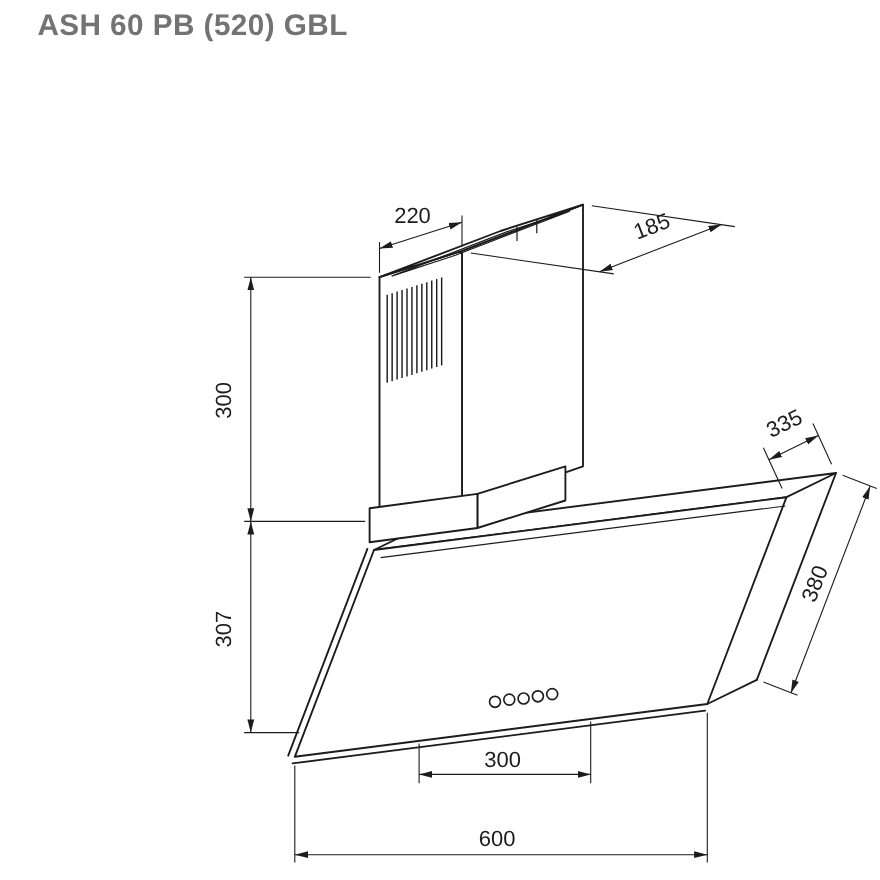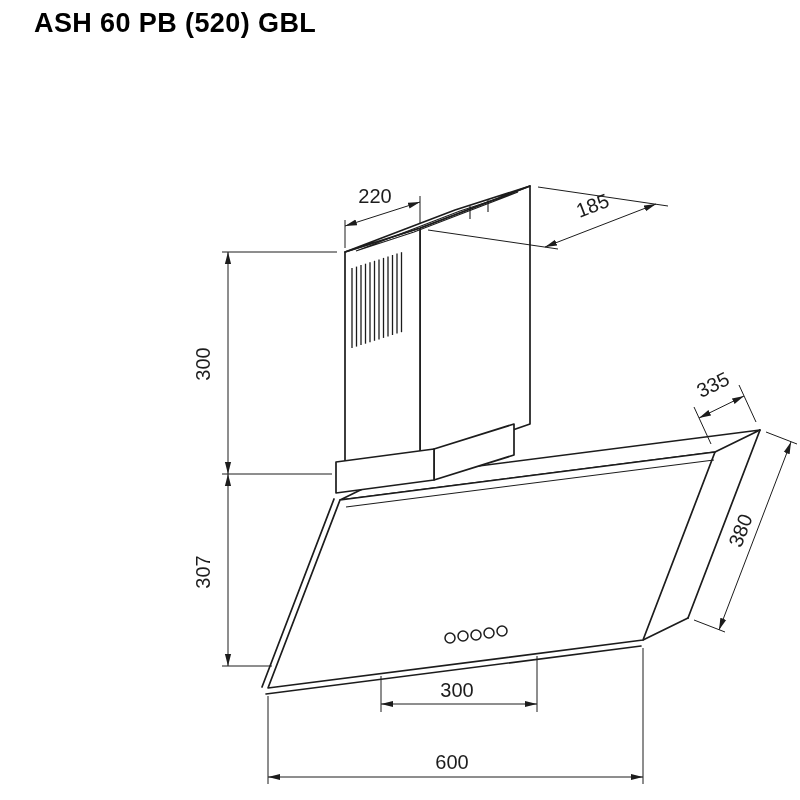--- a/index.html
+++ b/index.html
@@ -15,21 +15,21 @@
     overflow: hidden;
   }
   .title {
     position: absolute;
     left: 34px;
     top: 8px;
     margin: 0;
     font-size: 27px;
     font-weight: 600;
     letter-spacing: 0.4px;
-    color: #000000;
+    color: #737373;
   }
   svg.drawing {
     position: absolute;
     left: 0;
     top: 0;
   }
   svg.drawing .obj {
     fill: #ffffff;
     stroke: #1c1c1c;
     stroke-width: 1.7;

